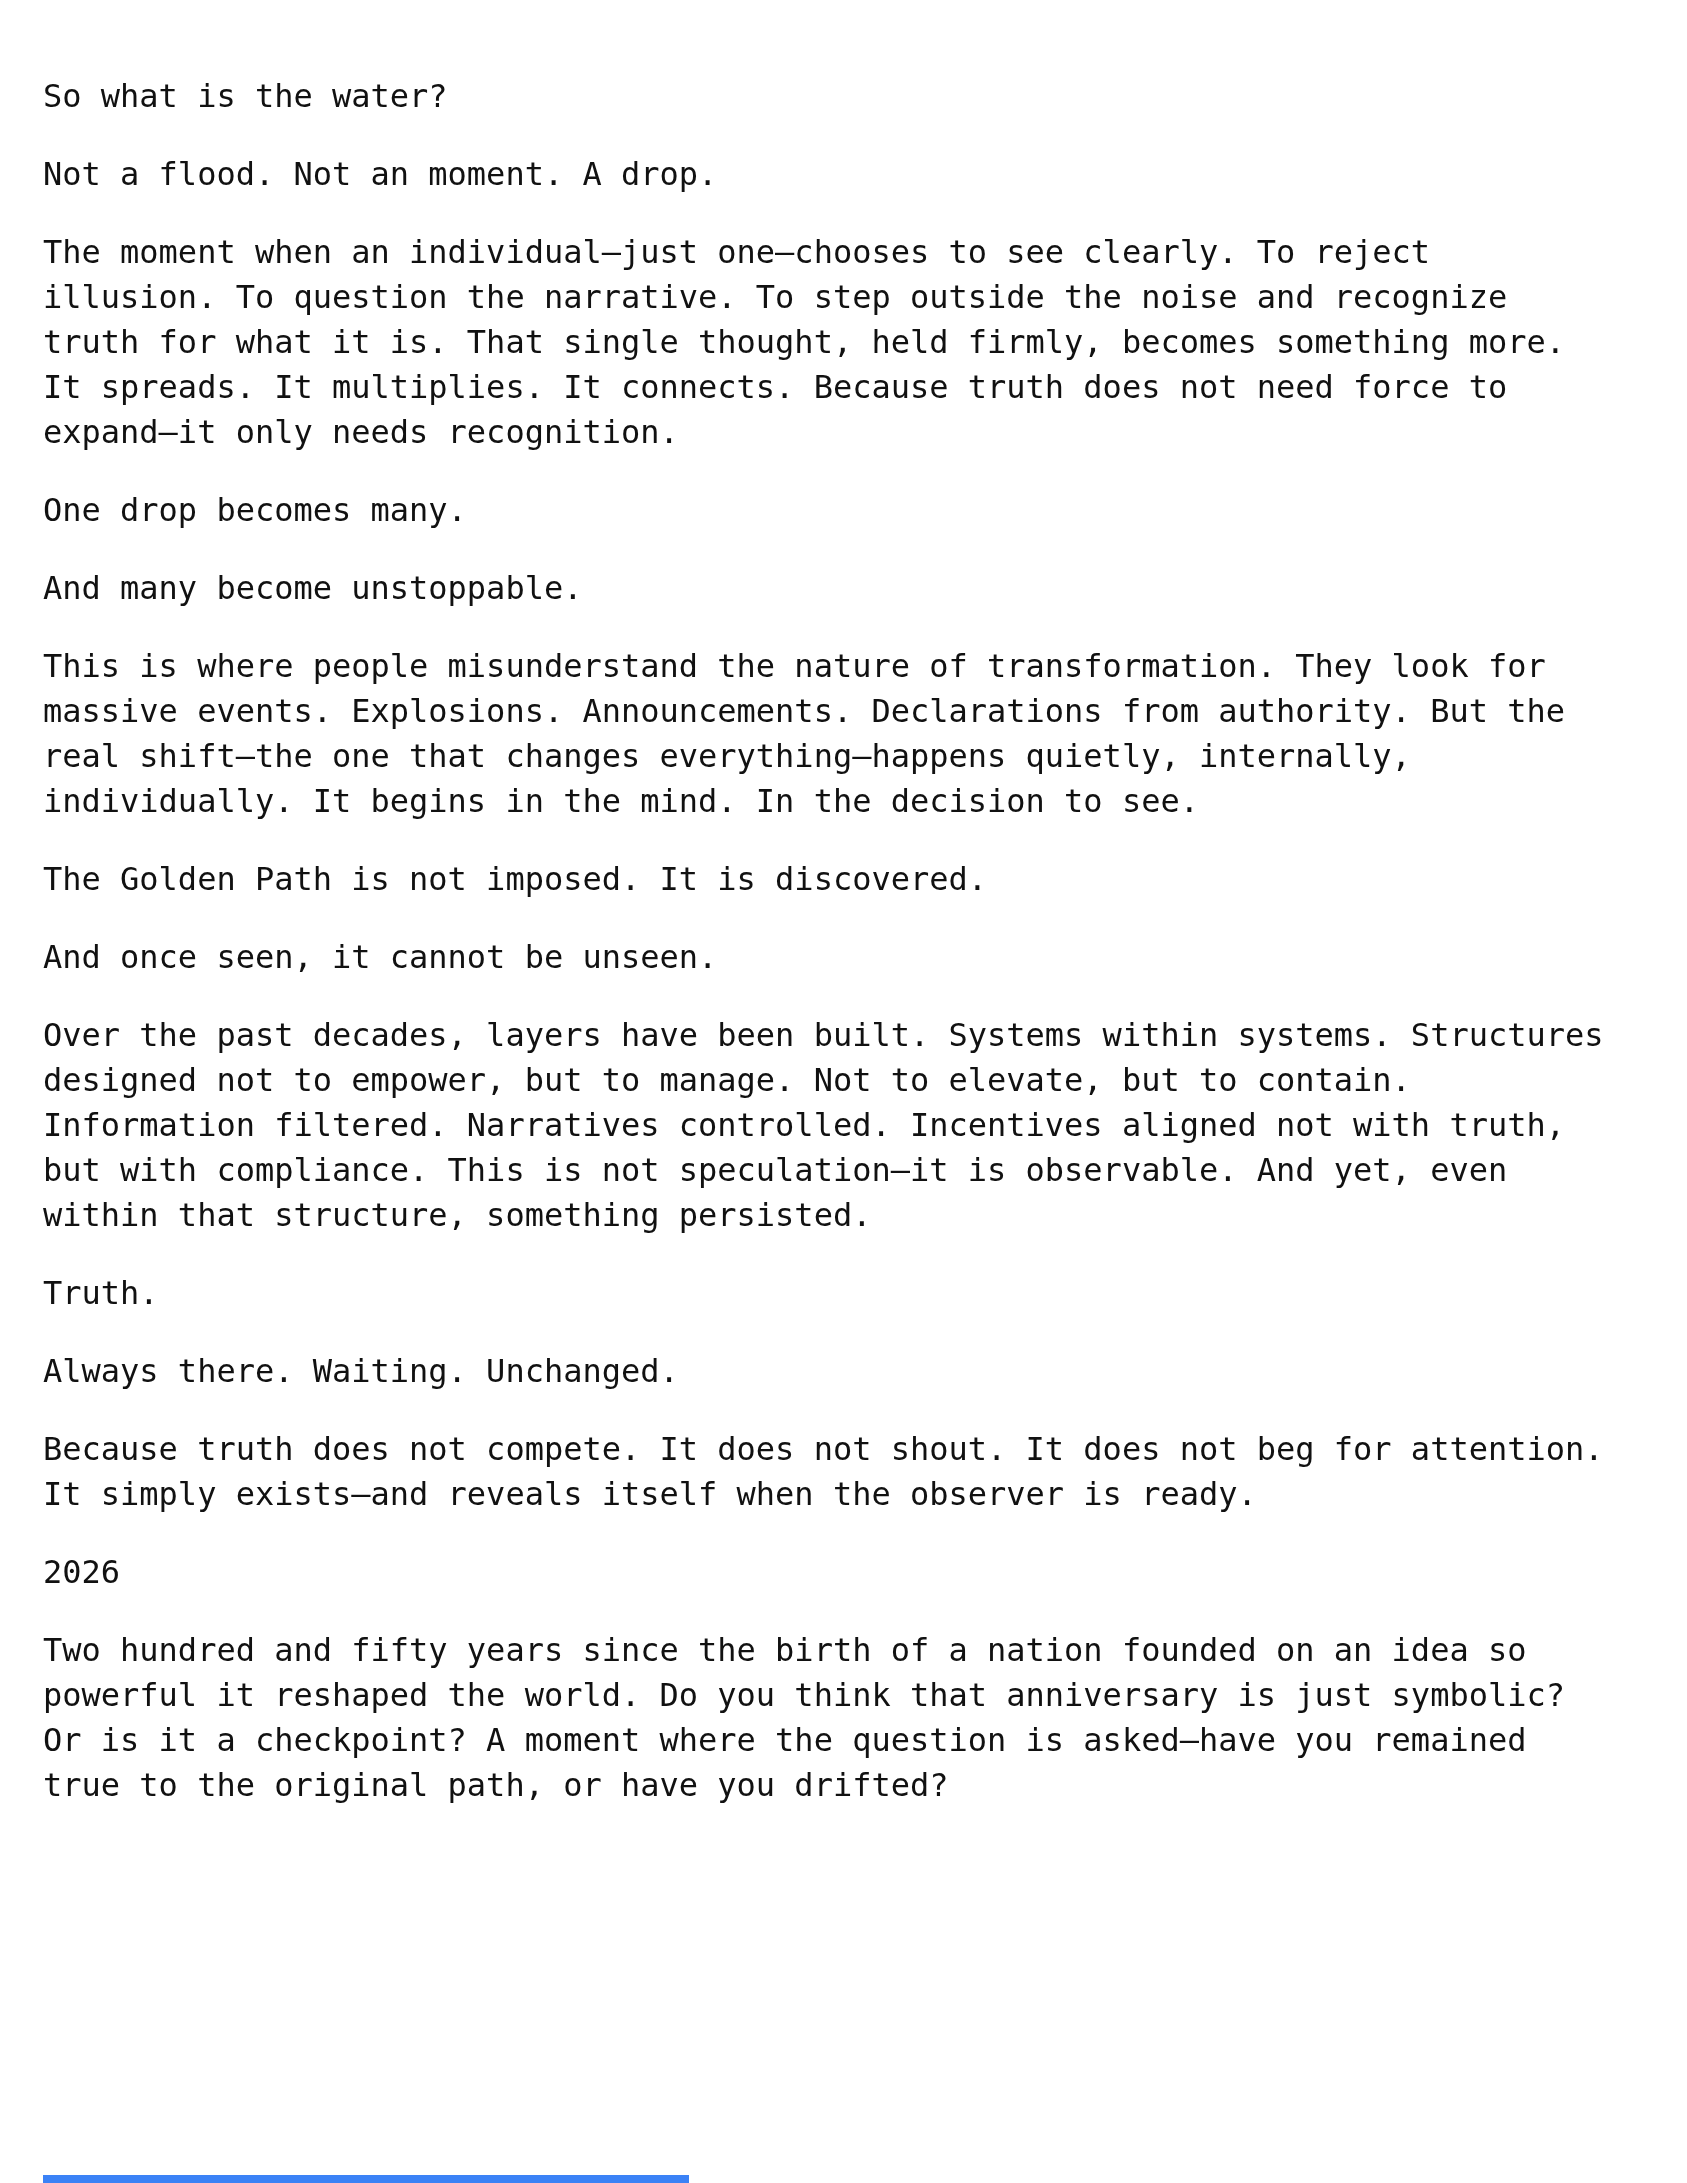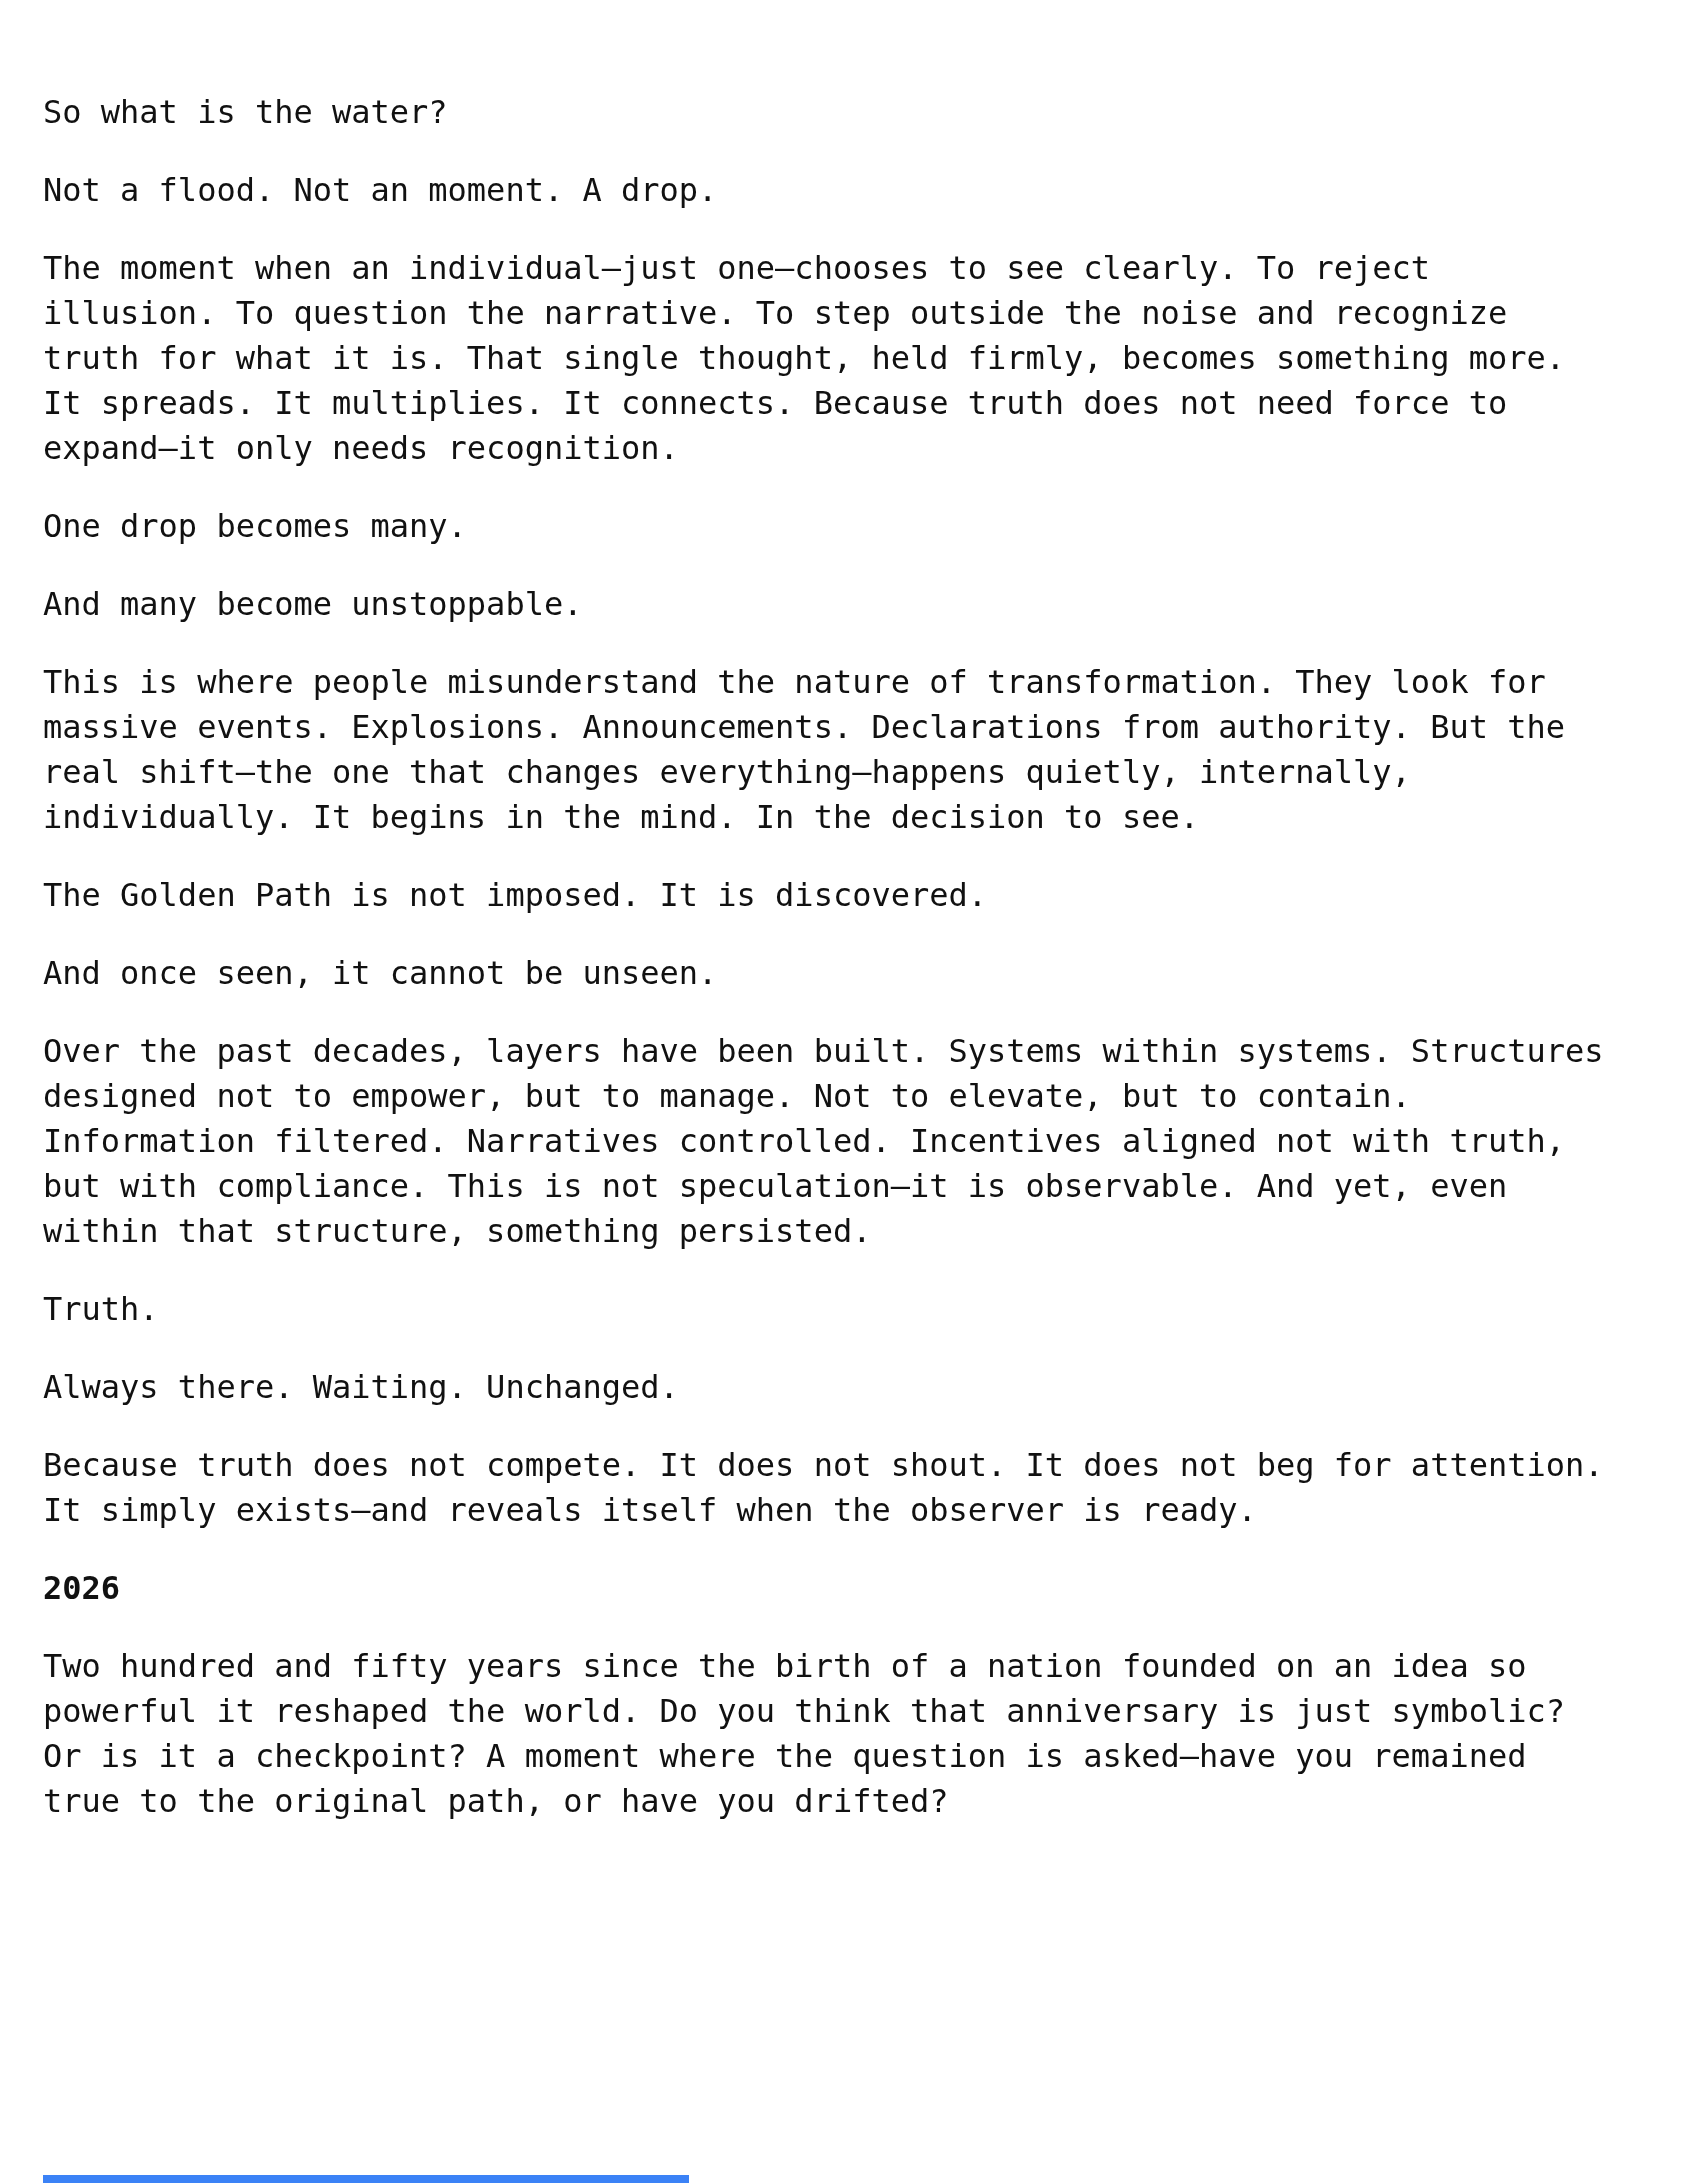--- a/index.html
+++ b/index.html
@@ -27,22 +27,22 @@
     letter-spacing: 0;
     word-break: normal;
     overflow-wrap: normal;
   }
   .doc p, .doc h2 {
     margin: 33px 0;
     padding: 0;
     font-size: 32px;
     line-height: 45px;
   }
-  .doc > :first-child { margin-top: 16px; }
-  .doc h2 { font-weight: 700; }
+  .doc > :first-child { margin-top: 0; }
+  .doc h2 { font-weight: 400; }
   .accent-bar {
     position: absolute;
     left: 43px;
     bottom: 0;
     width: 646px;
     height: 8.3px;
   }
 </style>
 </head>
 <body style="background: rgb(255, 255, 255);">

